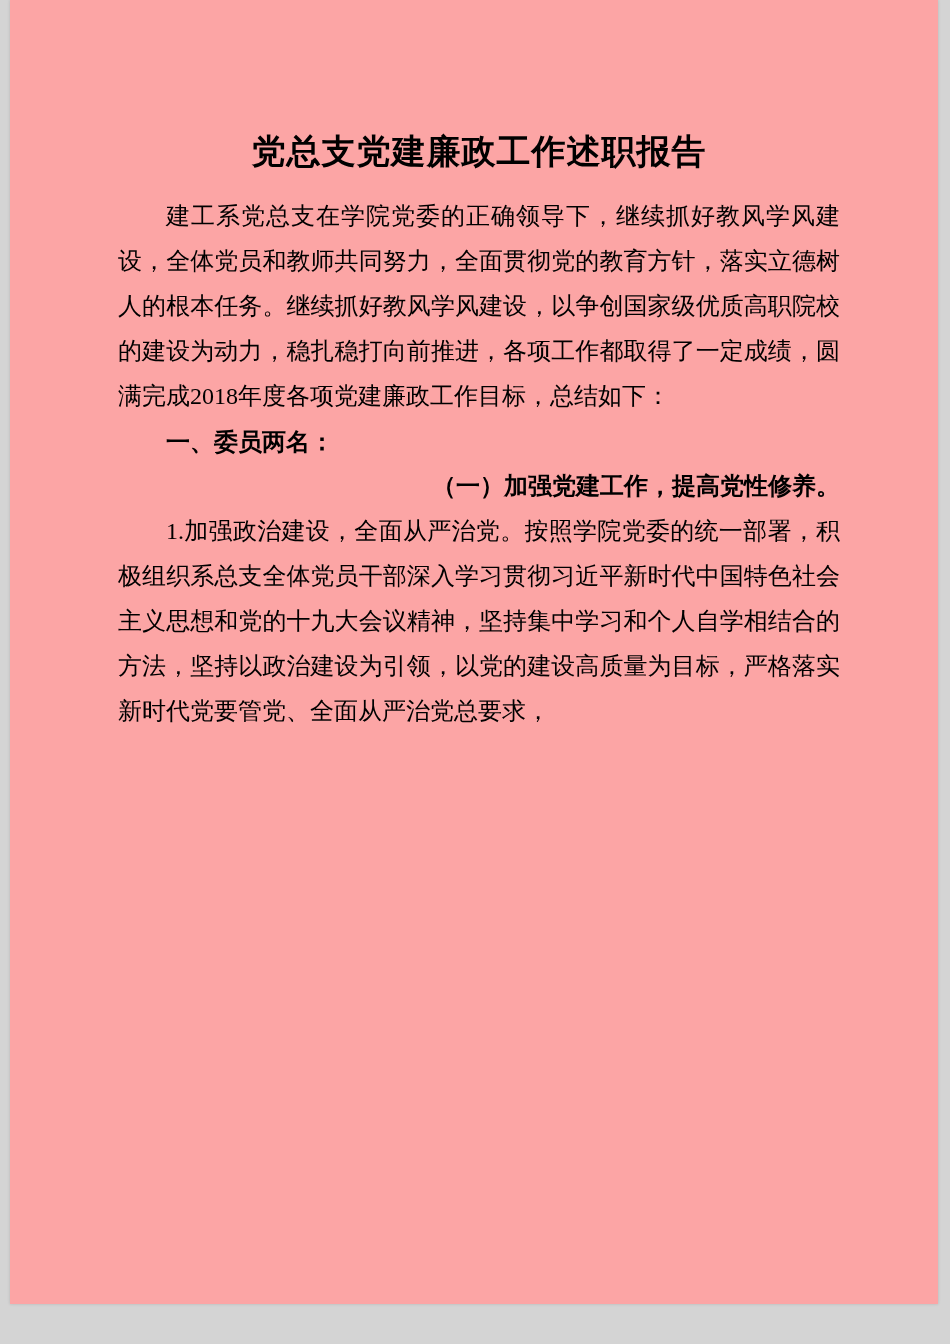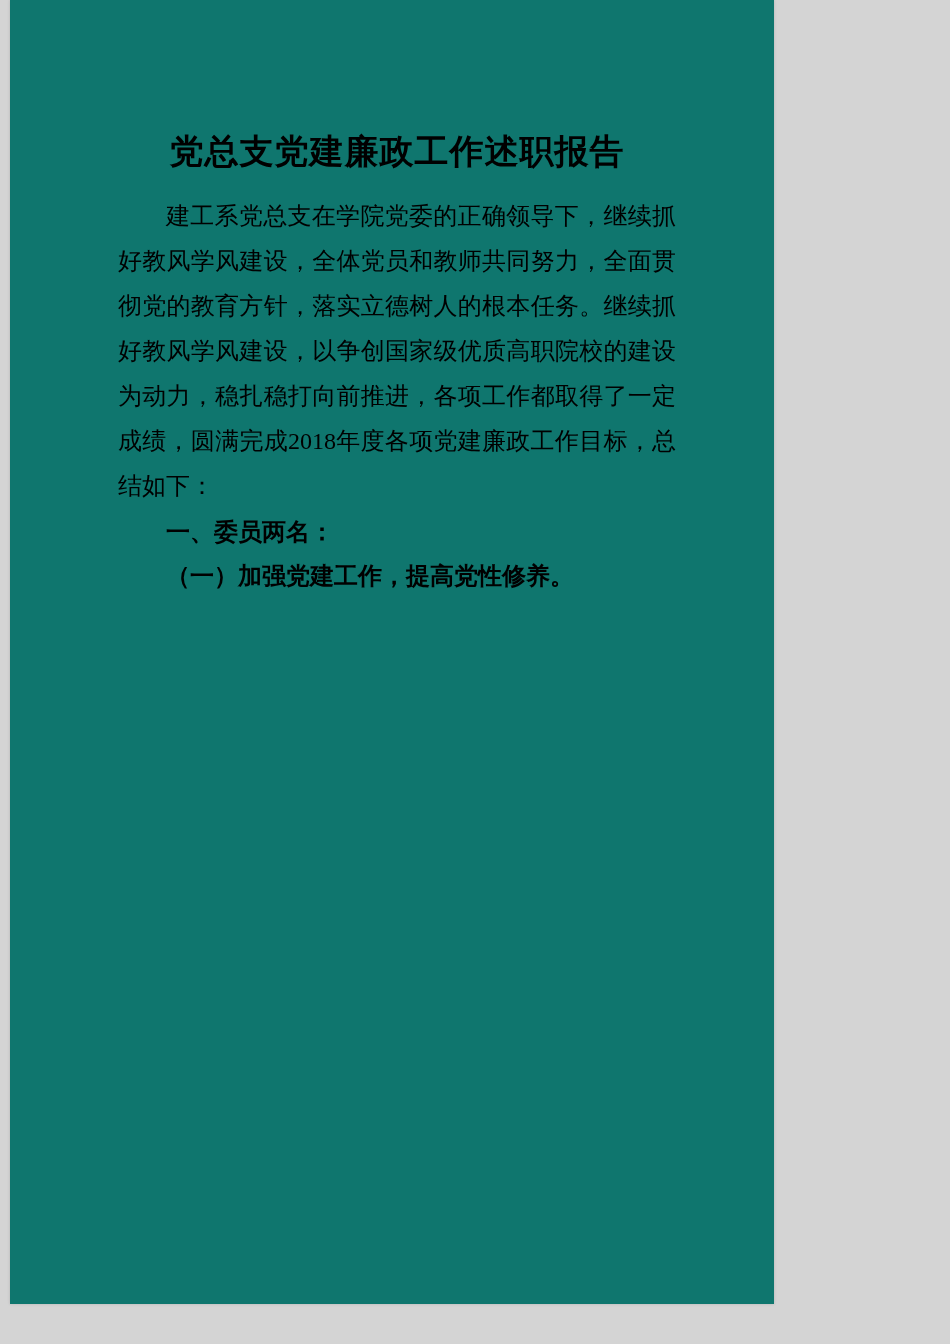--- a/index.html
+++ b/index.html
@@ -11,23 +11,23 @@
       height: 1344px;
       background: #d4d4d4;
       overflow: hidden;
       position: relative;
       font-family: "Liberation Serif", "DejaVu Serif", serif;
     }
     .page {
       position: absolute;
       left: 10px;
       top: 0;
-      width: 764px;
+      width: 928px;
       height: 1304px;
-      background: #0f766e;
+      background: #fca5a5;
       box-sizing: border-box;
       padding: 128px 98px 0 108px;
       color: #000000;
       box-shadow: 0 0 3px rgba(0,0,0,0.15);
     }
     .doc-title {
       margin: 0 0 18px 0;
       font-size: 34px;
       line-height: 48px;
       font-weight: bold;
@@ -52,30 +52,32 @@
       text-indent: 48px;
       font-family: "Liberation Sans", "DejaVu Sans", sans-serif;
     }
     .subheading {
       margin: 0;
       font-size: 24px;
       line-height: 45px;
       font-weight: bold;
       text-indent: 48px;
       font-family: "Liberation Serif", "DejaVu Serif", serif;
+      text-align: right;
     }
   </style>
 </head>
 <body>
 
 <div class="page">
 
   <h1 class="doc-title">党总支党建廉政工作述职报告</h1>
 
   <p class="para">建工系党总支在学院党委的正确领导下，继续抓好教风学风建设，全体党员和教师共同努力，全面贯彻党的教育方针，落实立德树人的根本任务。继续抓好教风学风建设，以争创国家级优质高职院校的建设为动力，稳扎稳打向前推进，各项工作都取得了一定成绩，圆满完成2018年度各项党建廉政工作目标，总结如下：</p>
 
   <h2 class="heading">一、委员两名：</h2>
 
 
   <p class="subheading">（一）加强党建工作，提高党性修养。</p>
 
+  <p class="para">1.加强政治建设，全面从严治党。按照学院党委的统一部署，积极组织系总支全体党员干部深入学习贯彻习近平新时代中国特色社会主义思想和党的十九大会议精神，坚持集中学习和个人自学相结合的方法，坚持以政治建设为引领，以党的建设高质量为目标，严格落实新时代党要管党、全面从严治党总要求，</p>
 
 </div>
 
 </body></html>

